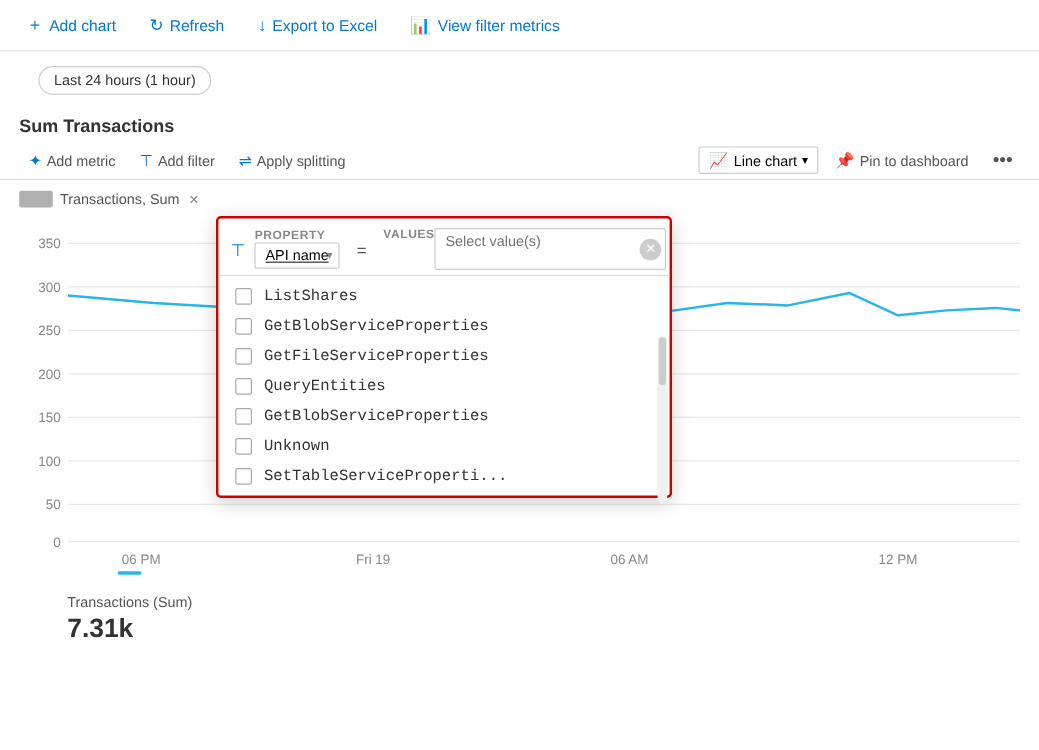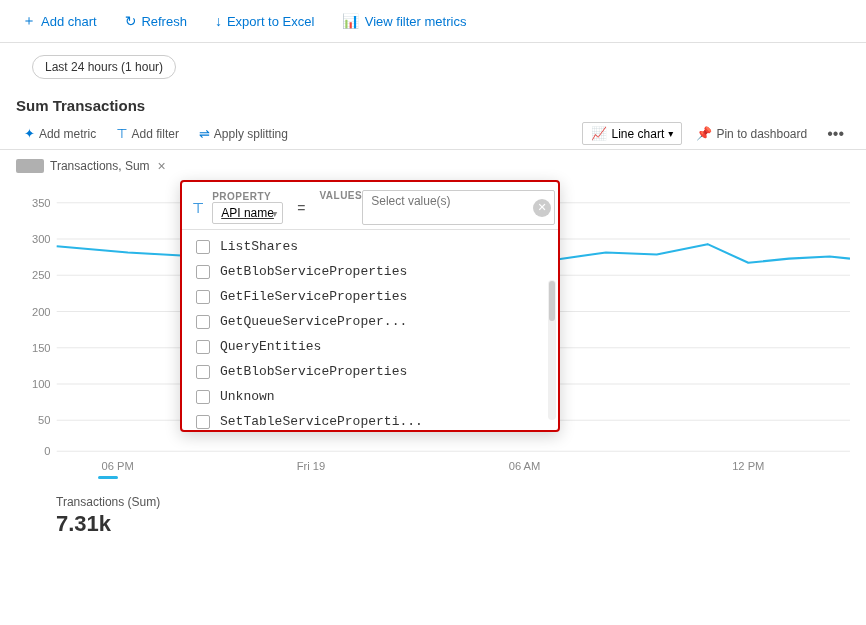--- a/index.html
+++ b/index.html
@@ -428,24 +428,20 @@
         <div class="filter-list-item">
           <div class="filter-checkbox"></div>
           <span class="filter-list-text">GetBlobServiceProperties</span>
         </div>
         <div class="filter-list-item">
           <div class="filter-checkbox"></div>
           <span class="filter-list-text">GetFileServiceProperties</span>
         </div>
         <div class="filter-list-item">
           <div class="filter-checkbox"></div>
-          <span class="filter-list-text">GetQueueServiceProper...</span>
-        </div>
-        <div class="filter-list-item">
-          <div class="filter-checkbox"></div>
           <span class="filter-list-text">QueryEntities</span>
         </div>
         <div class="filter-list-item">
           <div class="filter-checkbox"></div>
           <span class="filter-list-text">GetBlobServiceProperties</span>
         </div>
         <div class="filter-list-item">
           <div class="filter-checkbox"></div>
           <span class="filter-list-text">Unknown</span>
         </div>

